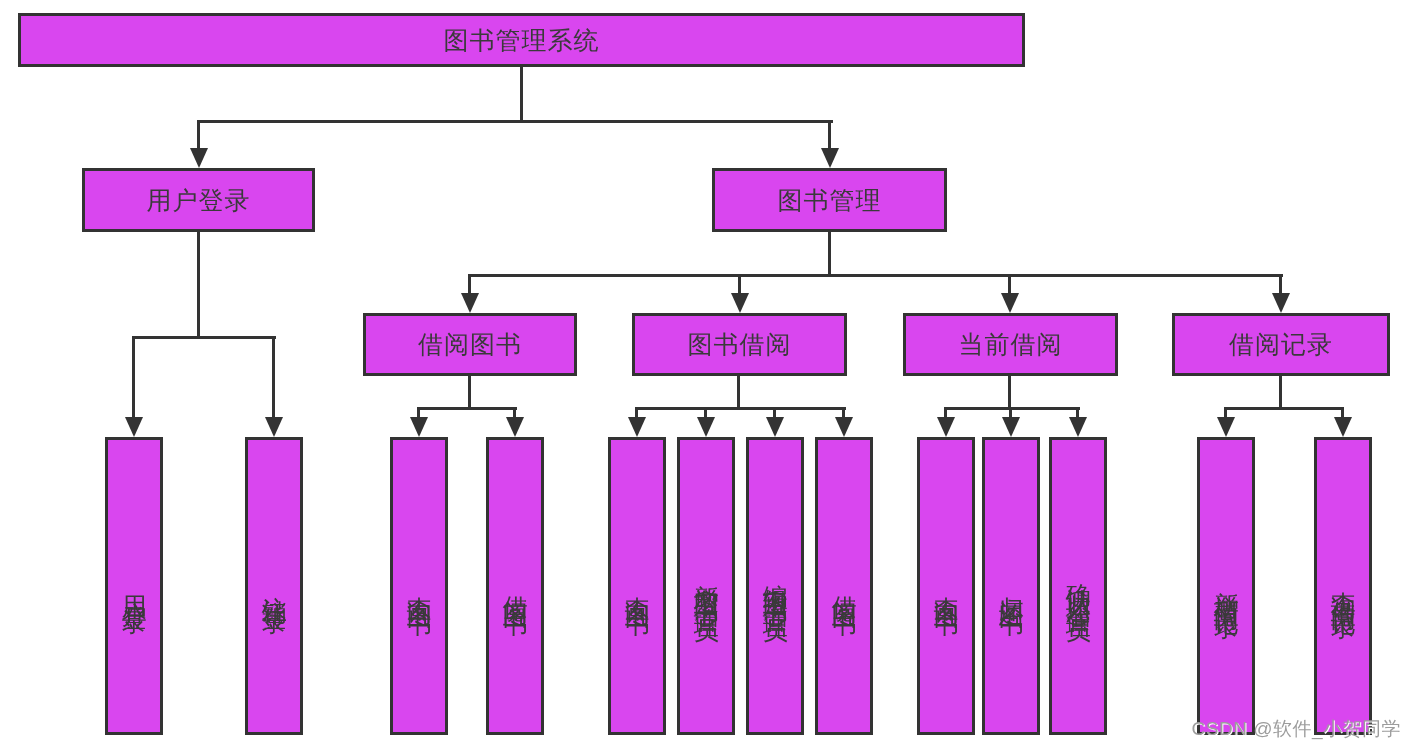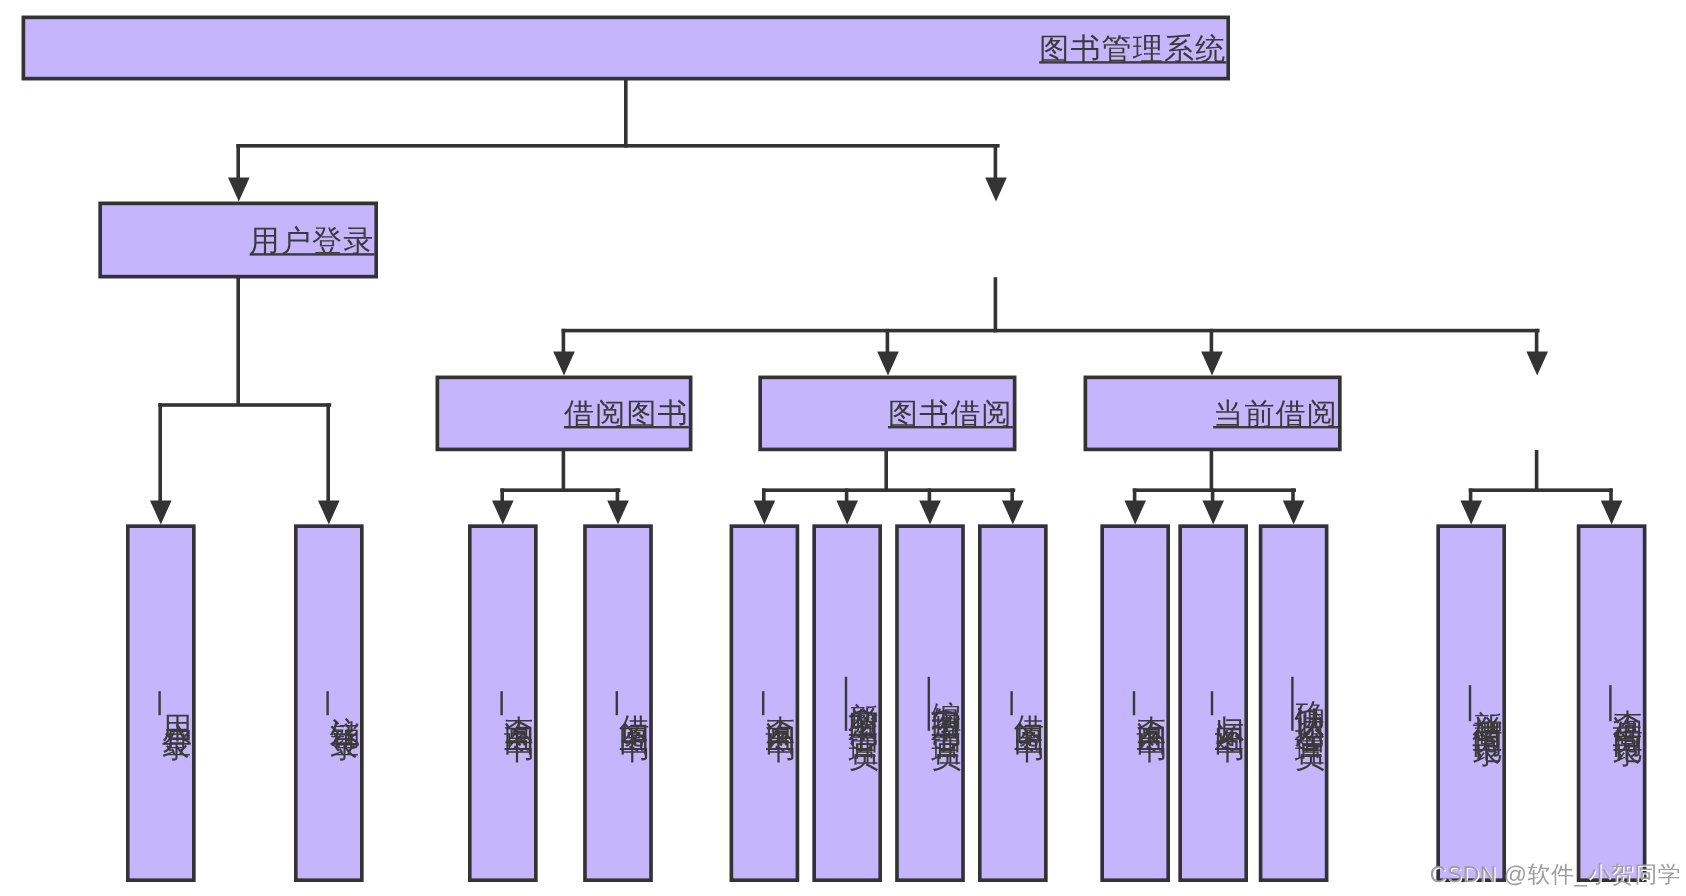--- a/index.html
+++ b/index.html
@@ -9,28 +9,27 @@
     height: 747px;
     background: #ffffff;
     font-family: "Liberation Sans", sans-serif;
     color: #3a3a3a;
     overflow: hidden;
   }
   .box {
     position: absolute;
     box-sizing: border-box;
     border: 3px solid #333333;
-    background: #c4b5fd;
+    background: #d946ef;
     display: flex;
     align-items: center;
-    justify-content: flex-end;
+    justify-content: center;
     font-size: 25px;
     letter-spacing: 1px;
     white-space: nowrap;
-    text-decoration: underline;
   }
   .box.v > span {
     writing-mode: vertical-rl;
     text-orientation: mixed;
     letter-spacing: 5px;
     line-height: 1.1;
     white-space: nowrap;
   }
   .vline { position: absolute; width: 3px; background: #333333; }
   .hline { position: absolute; height: 3px; background: #333333; }
@@ -63,20 +62,23 @@
   <div class="vline" style="left:520px; top:66px; height:57px;"></div>
   <div class="hline" style="left:197px; top:120px; width:636px;"></div>
   <div class="vline" style="left:197px; top:120px; height:32px;"></div>
   <div class="ahead" style="left:190px; top:148px;"></div>
   <div class="vline" style="left:828px; top:120px; height:32px;"></div>
   <div class="ahead" style="left:821px; top:148px;"></div>
 
   <div class="box" style="left:82px; top:168px; width:233px; height:64px;">
     <span>用户登录</span>
   </div>
+  <div class="box" style="left:712px; top:168px; width:235px; height:64px;">
+    <span>图书管理</span>
+  </div>
 
   <div class="vline" style="left:197px; top:231px; height:107px;"></div>
   <div class="hline" style="left:132px; top:336px; width:144px;"></div>
   <div class="vline" style="left:132px; top:336px; height:84px;"></div>
   <div class="ahead" style="left:125px; top:417px;"></div>
   <div class="vline" style="left:272px; top:336px; height:84px;"></div>
   <div class="ahead" style="left:265px; top:417px;"></div>
 
   <div class="vline" style="left:828px; top:231px; height:46px;"></div>
   <div class="hline" style="left:468px; top:274px; width:815px;"></div>
@@ -90,20 +92,23 @@
   <div class="ahead" style="left:1272px; top:293px;"></div>
 
   <div class="box" style="left:363px; top:313px; width:214px; height:63px;">
     <span>借阅图书</span>
   </div>
   <div class="box" style="left:903px; top:313px; width:215px; height:63px;">
     <span>当前借阅</span>
   </div>
   <div class="box" style="left:632px; top:313px; width:215px; height:63px;">
     <span>图书借阅</span>
+  </div>
+  <div class="box" style="left:1172px; top:313px; width:218px; height:63px;">
+    <span>借阅记录</span>
   </div>
 
   <div class="vline" style="left:468px; top:375px; height:35px;"></div>
   <div class="hline" style="left:417px; top:407px; width:100px;"></div>
   <div class="vline" style="left:417px; top:407px; height:16px;"></div>
   <div class="ahead" style="left:410px; top:417px;"></div>
   <div class="vline" style="left:513px; top:407px; height:16px;"></div>
   <div class="ahead" style="left:506px; top:417px;"></div>
 
   <div class="vline" style="left:737px; top:375px; height:35px;"></div>

